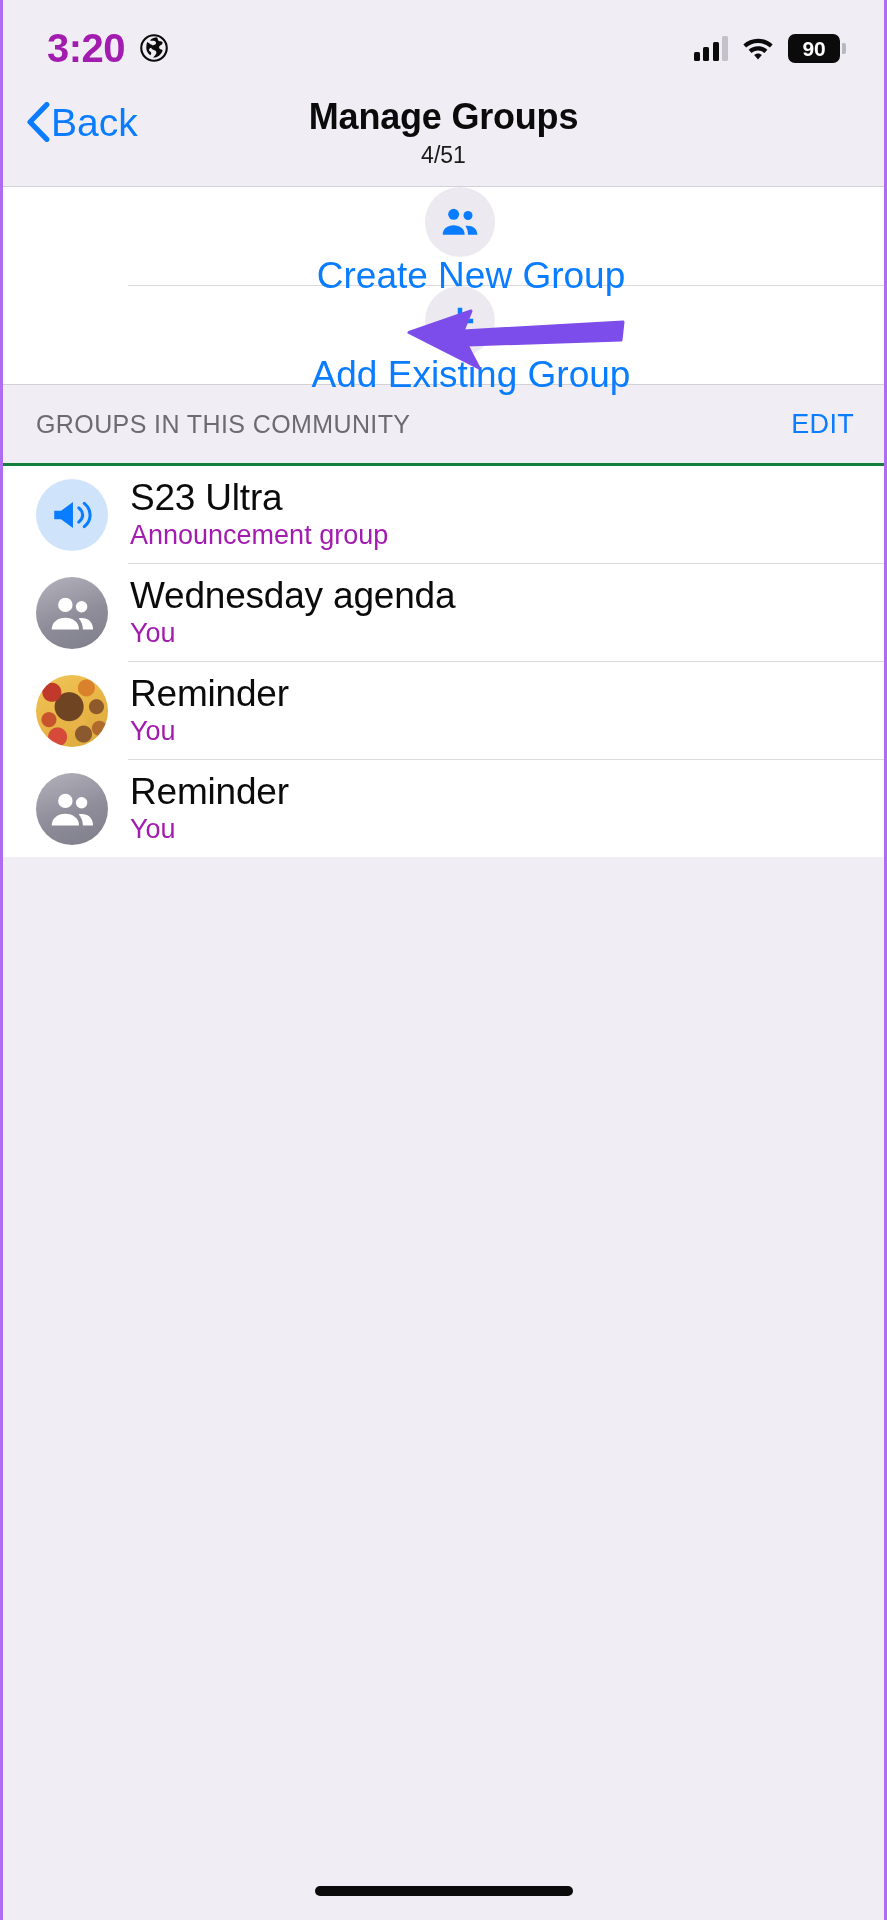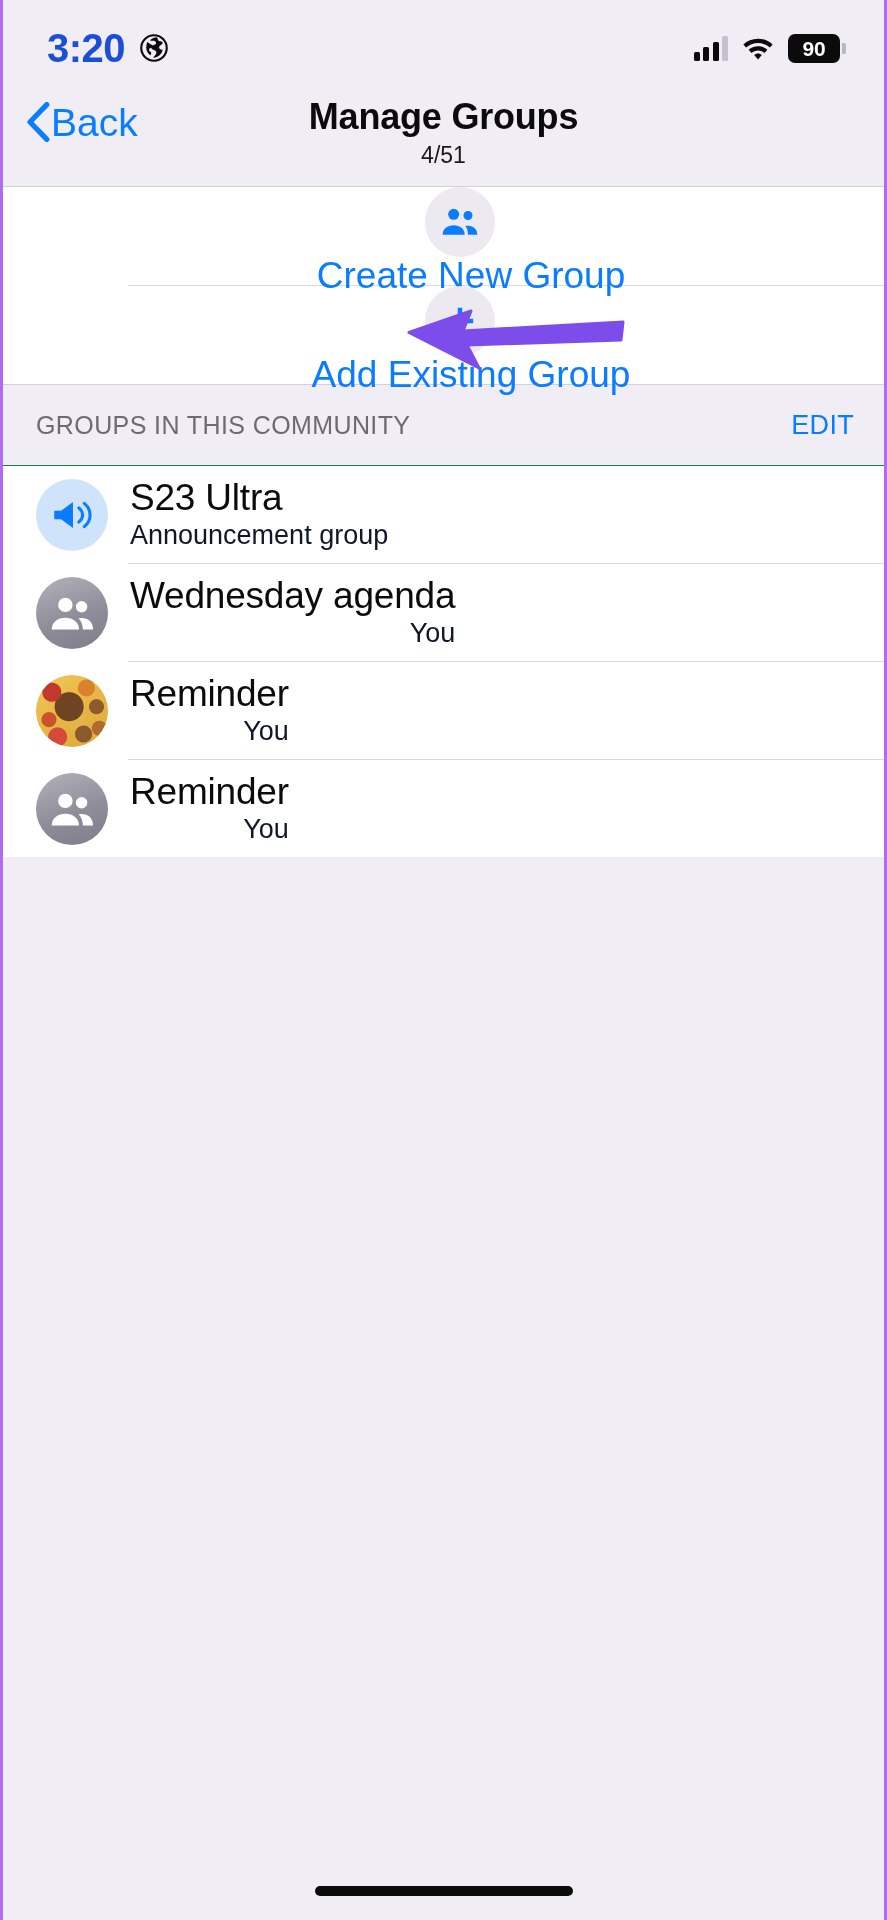--- a/index.html
+++ b/index.html
@@ -35,21 +35,21 @@
     background: #f0eef4;
   }
   .status-left {
     display: flex;
     align-items: center;
     gap: 14px;
   }
   .status-time {
     font-size: 40px;
     font-weight: 700;
-    color: #1d4ed8;
+    color: #a21caf;
     letter-spacing: -0.5px;
     line-height: 1;
   }
   .globe-icon {
     width: 30px;
     height: 30px;
     display: block;
   }
   .status-right {
     display: flex;
@@ -193,21 +193,21 @@
   
   .section-header {
     height: 82px;
     background: #f0eef4;
     display: flex;
     align-items: center;
     justify-content: space-between;
     padding: 0 30px 0 33px;
     box-sizing: border-box;
     border-top: 1px solid #d3d1d8;
-    border-bottom: 1px solid #15803d;
+    border-bottom: 3px solid #15803d;
   }
   .section-title {
     font-size: 25px;
     color: #6d6b72;
     letter-spacing: 0.4px;
     line-height: 1;
   }
   .section-edit {
     font-size: 27px;
     color: #0a7cff;
@@ -264,23 +264,22 @@
     gap: 3px;
   }
   .group-name {
     font-size: 37px;
     color: #0b0b0b;
     line-height: 1.05;
     letter-spacing: -0.2px;
   }
   .group-sub {
     font-size: 27px;
-    color: #0f172a;
+    color: #a21caf;
     line-height: 1.1;
-    text-align: right;
   }
   .group-divider {
     height: 1px;
     background: #dcdade;
     margin-left: 125px;
   }
 
   
   .arrow-annotation {
     position: absolute;

